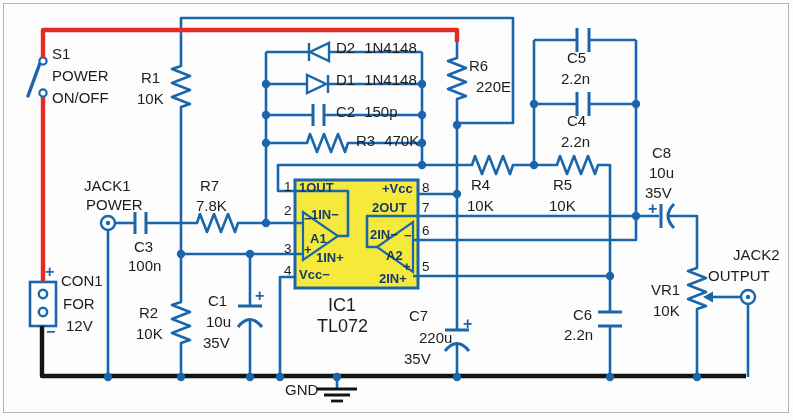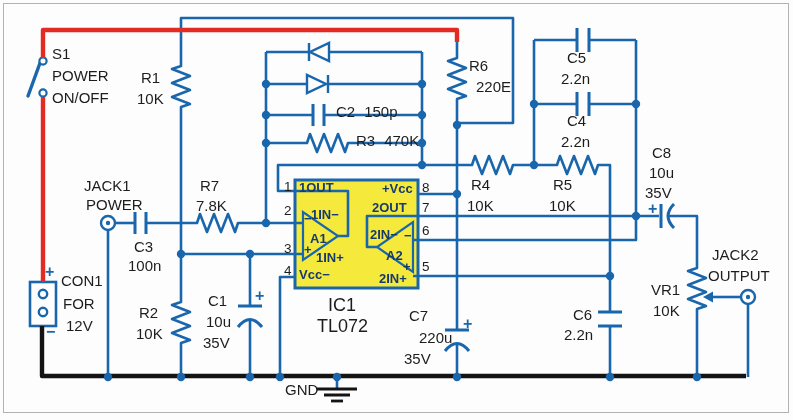--- a/index.html
+++ b/index.html
@@ -189,20 +189,26 @@
   <div class="pol" style="left:46px;top:324px">−</div>
 
   <div class="lbl" style="left:139px;top:304px">R2</div>
   <div class="lbl" style="left:136px;top:325px">10K</div>
 
   <div class="lbl" style="left:208px;top:292px">C1</div>
   <div class="lbl" style="left:206px;top:313px">10u</div>
   <div class="lbl" style="left:203px;top:334px">35V</div>
   <div class="pol" style="left:255px;top:288px">+</div>
 
+  <div class="lbl" style="left:336px;top:39px">
+    <span>D2</span><span class="sep">1N4148</span>
+  </div>
+  <div class="lbl" style="left:336px;top:71px">
+    <span>D1</span><span class="sep">1N4148</span>
+  </div>
   <div class="lbl" style="left:336px;top:103px">
     <span>C2</span><span class="sep">150p</span>
   </div>
   <div class="lbl" style="left:356px;top:132px">
     <span>R3</span><span class="sep">470K</span>
   </div>
 
   <div class="lbl" style="left:469px;top:57px">R6</div>
   <div class="lbl" style="left:476px;top:78px">220E</div>
 
@@ -225,21 +231,21 @@
   <div class="lbl" style="left:419px;top:329px">220u</div>
   <div class="lbl" style="left:404px;top:350px">35V</div>
   <div class="pol" style="left:463px;top:316px">+</div>
 
   <div class="lbl" style="left:573px;top:306px">C6</div>
   <div class="lbl" style="left:564px;top:326px">2.2n</div>
 
   <div class="lbl" style="left:651px;top:281px">VR1</div>
   <div class="lbl" style="left:653px;top:302px">10K</div>
 
-  <div class="lbl" style="left:712px;top:246px">JACK2</div>
+  <div class="lbl" style="left:733px;top:246px">JACK2</div>
   <div class="lbl" style="left:708px;top:267px">OUTPUT</div>
 
   <div class="lbl" style="left:285px;top:381px">GND</div>
 
   <div class="lbl big" style="position:absolute;left:328px;top:296px">IC1</div>
   <div class="lbl big" style="position:absolute;left:317px;top:317px">TL072</div>
 
   <div class="pin" style="left:284px;top:180px">1</div>
   <div class="pin" style="left:284px;top:204px">2</div>
   <div class="pin" style="left:284px;top:242px">3</div>

